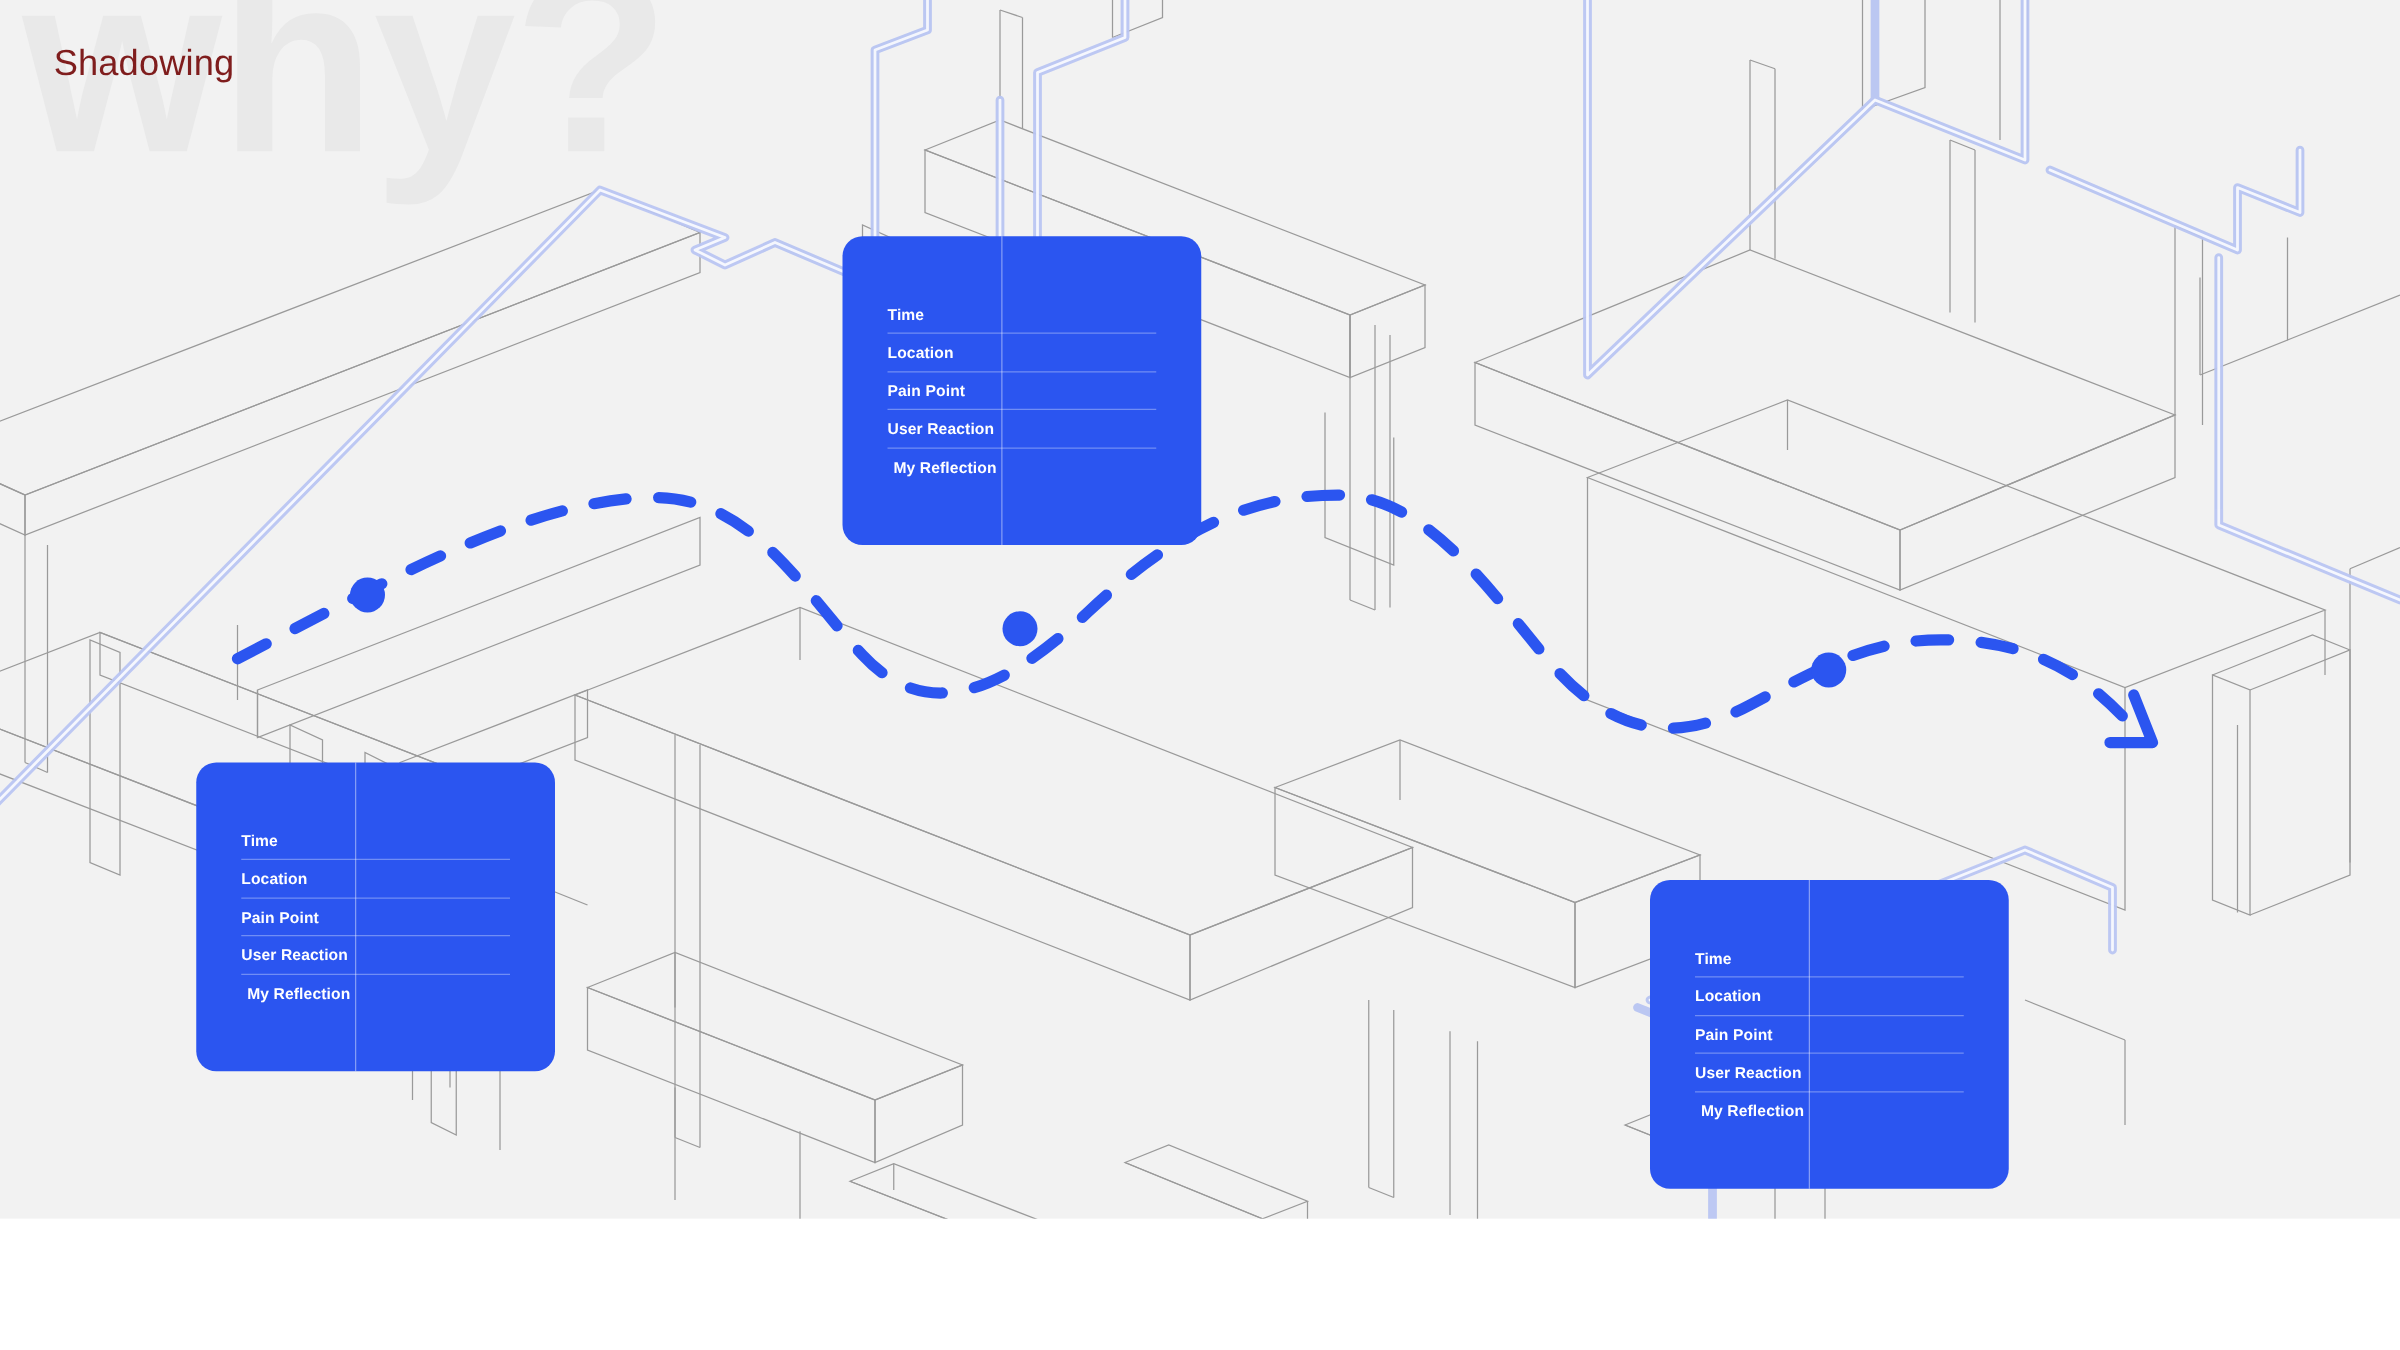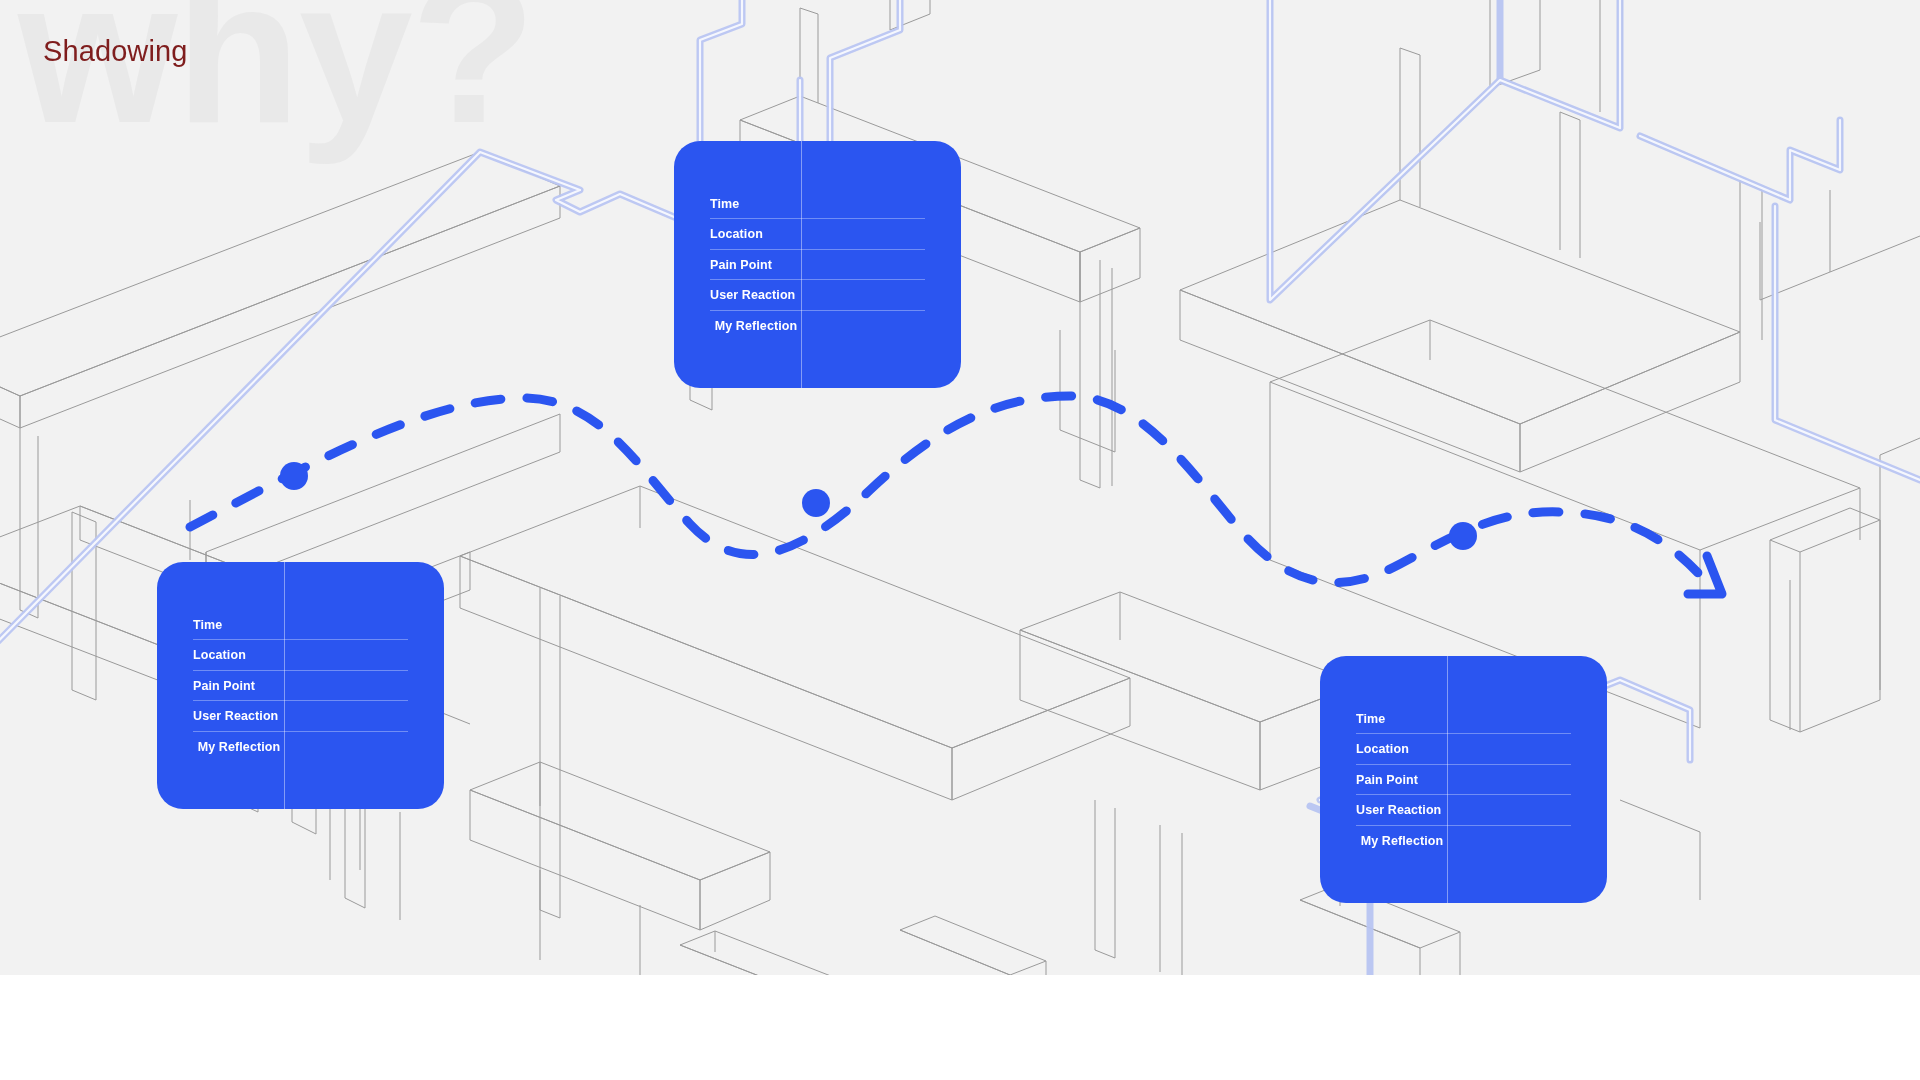--- a/index.html
+++ b/index.html
@@ -72,25 +72,26 @@
     top: 0;
     width: 1920px;
     height: 1080px;
     overflow: visible;
   }
 
   
   .note-card {
     position: absolute;
     background: #2b55f0;
-    border-radius: 26px;
+    border-radius: 16px;
     box-sizing: border-box;
     display: flex;
     flex-direction: column;
     justify-content: center;
+    margin-top: 48px;
   }
   .note-rows {
     width: 100%;
     box-sizing: border-box;
   }
   .note-row {
     display: flex;
     align-items: center;
     height: 29.5px;
     border-bottom: 1px solid rgba(255,255,255,0.33);

